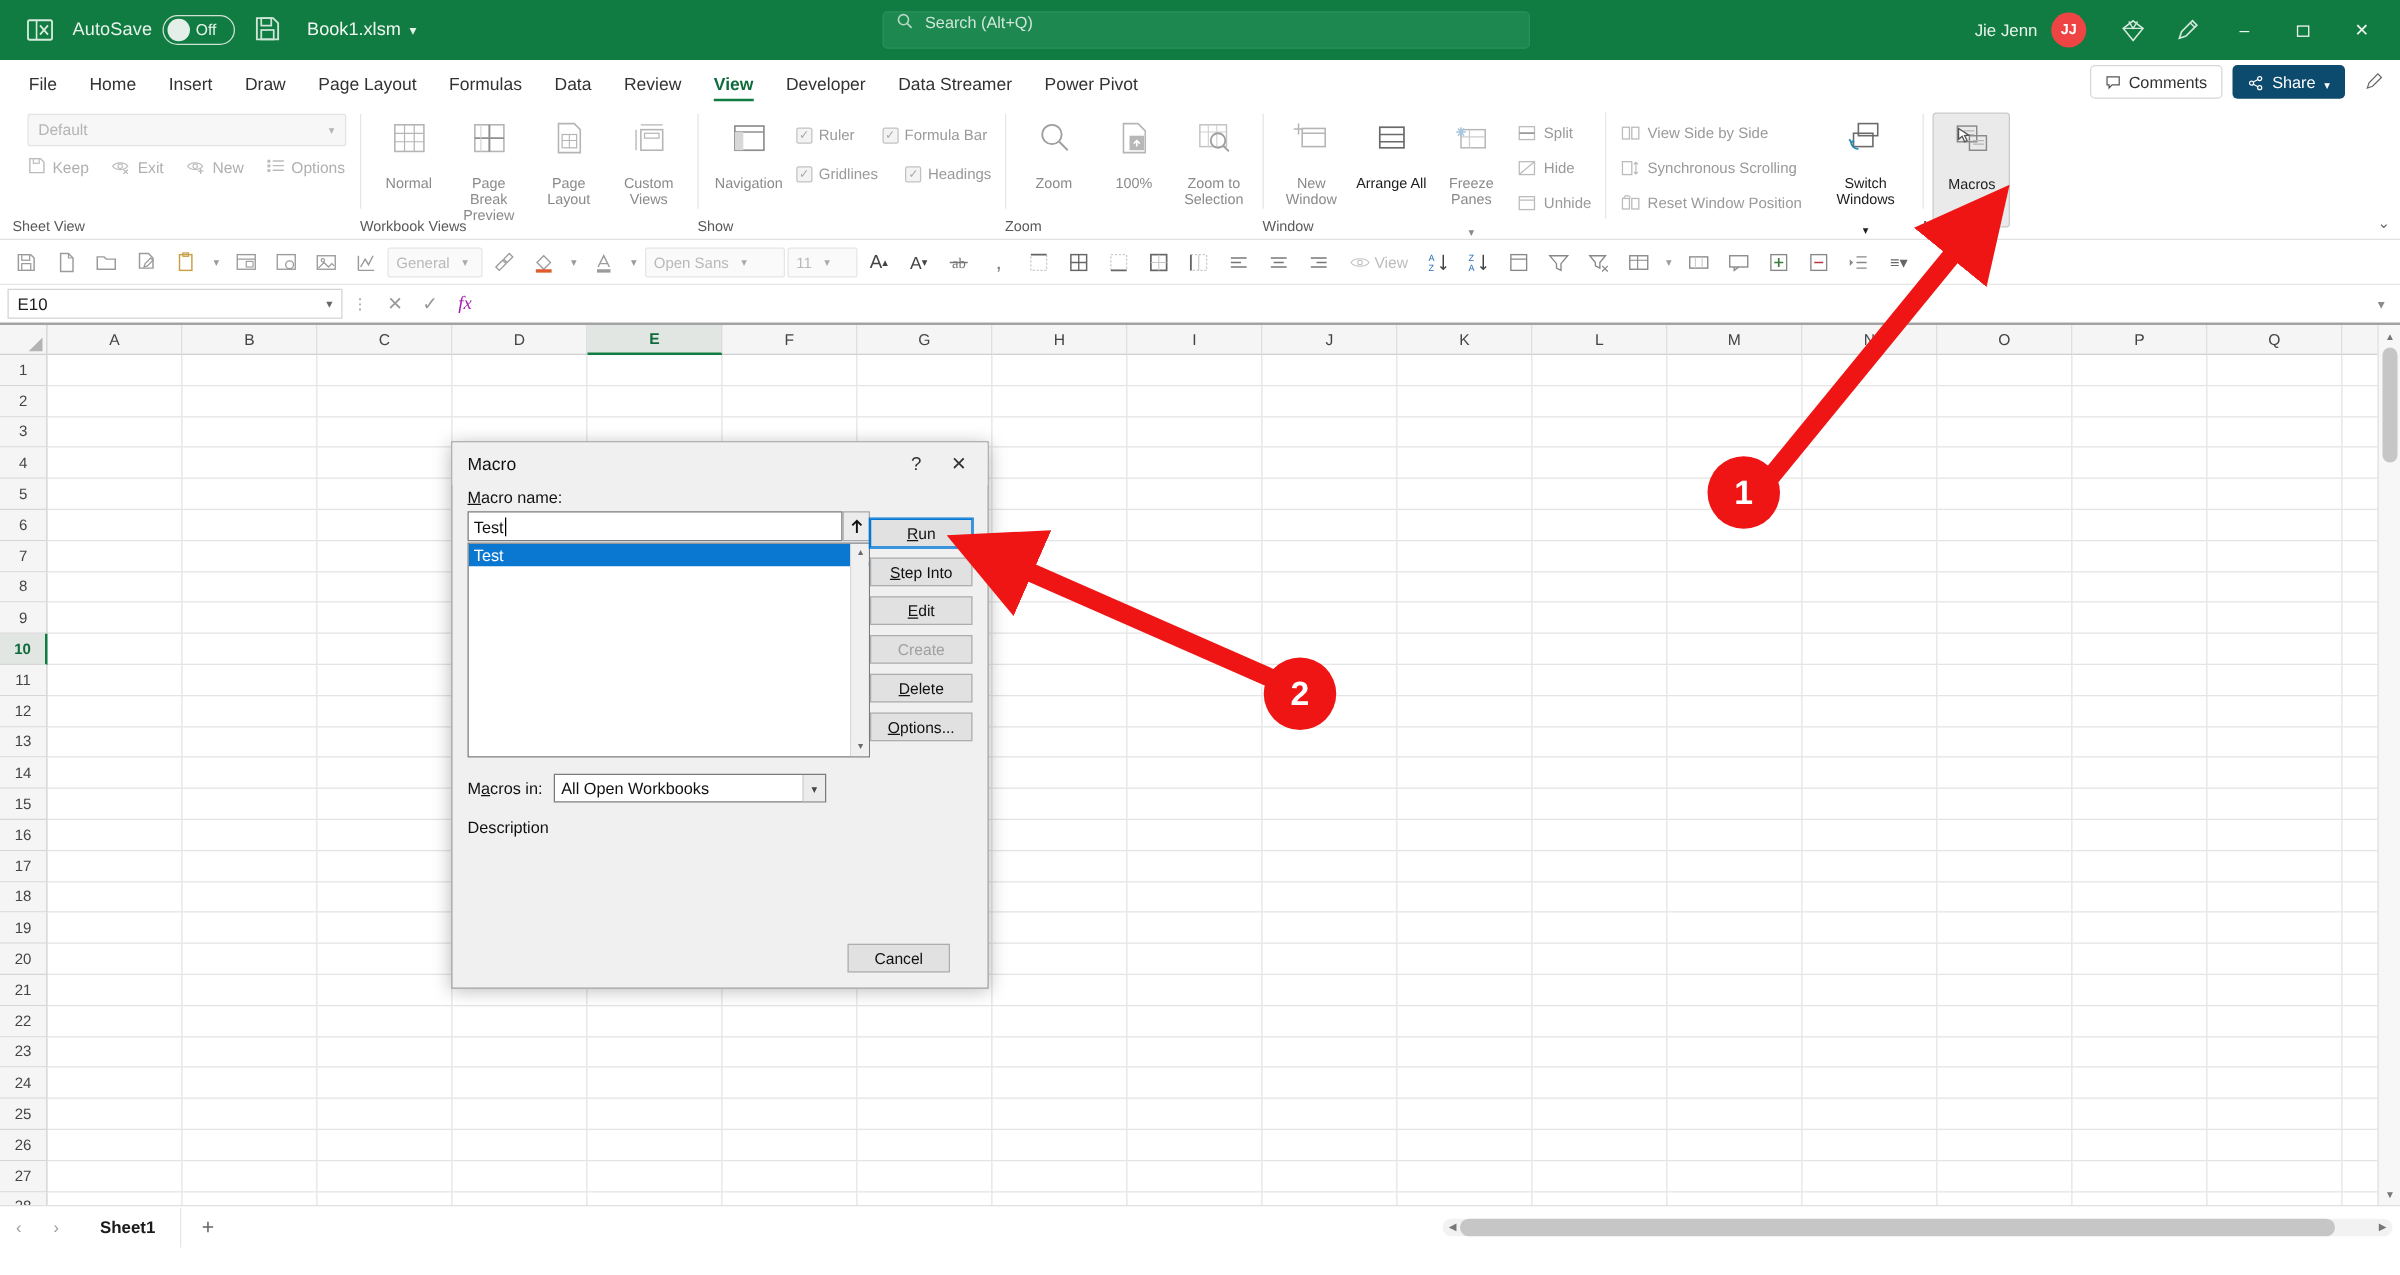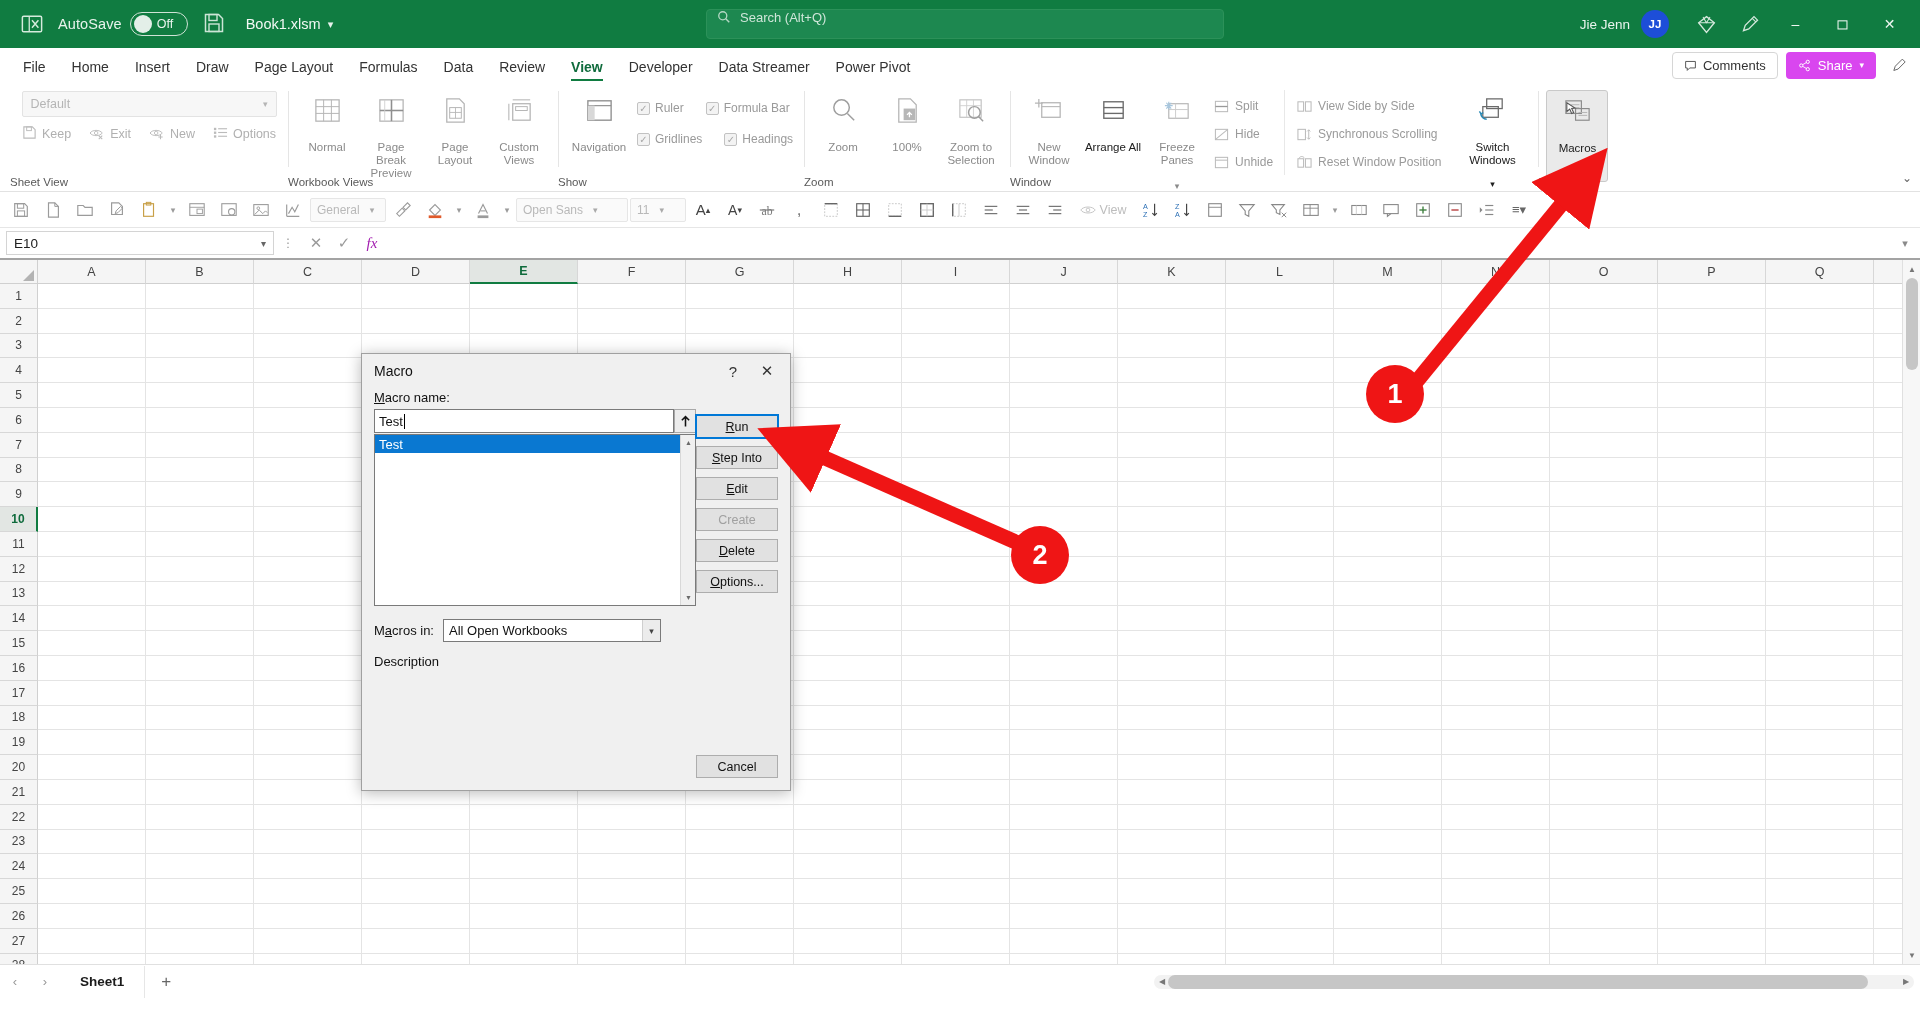--- a/index.html
+++ b/index.html
@@ -36,21 +36,21 @@
   .tb-search {
     position: absolute; left: 706px; width: 518px; height: 30px;
     background: #1d8850; border-radius: 4px; display: flex; align-items: flex-start;
     padding: 0 10px; border: 1px solid #2c9159;
   }
   .tb-search .mag { width: 14px; height: 14px; margin-right: 9px; opacity: .85;}
   .tb-search span { font-size: 13px; color: #cfe6d9; }
   .tb-right { position: absolute; right: 8px; display: flex; align-items: center; gap: 2px;}
   .tb-user { font-size: 13.5px; color: #eaf4ee; margin-right: 9px; }
   .tb-avatar {
-    width: 28px; height: 28px; border-radius: 50%; background: #1d4ed8; color: #fff;
+    width: 28px; height: 28px; border-radius: 50%; background: #ef4444; color: #fff;
     font-size: 11.5px; display: flex; align-items: center; justify-content: center;
     margin-right: 14px; font-weight: bold;
   }
   .tb-icon-btn {
     width: 42px; height: 40px; display: flex; align-items: center; justify-content: center;
     opacity: .92;
   }
   .tb-win-btn {
     width: 45px; height: 44px; display: flex; align-items: center; justify-content: center;
     font-size: 14px; color: #eef6f1;
@@ -69,22 +69,22 @@
   .rtab.active::after {
     content: ''; position: absolute; left: 13px; right: 13px; bottom: 2px;
     height: 2.5px; background: #107c41;
   }
   .ribbon-right { position: absolute; right: 6px; bottom: 4px; display: flex; align-items: center; gap: 8px;}
   .comments-btn {
     display: flex; align-items: center; gap: 6px; font-size: 13px; color: #333;
     border: 1px solid #d6d6d6; border-radius: 4px; padding: 5px 11px; background:#fff;
   }
   .share-btn {
-    display: flex; align-items: center; gap: 7px; font-size: 13px; color: #fff;
-    background: #d946ef; border-radius: 4px; padding: 6px 12px;
+    display: flex; align-items: flex-end; gap: 7px; font-size: 13px; color: #fff;
+    background: #0c4a6e; border-radius: 4px; padding: 6px 12px;
   }
   .pen-btn { width: 30px; height: 28px; display:flex;align-items:center;justify-content:center; }
 
   
   .ribbon {
     height: 108px; background: #fff; display: flex; align-items: stretch;
     border-bottom: 1px solid #e2e2e2; position: relative; padding-left: 10px;
   }
   .rgroup { display: flex; flex-direction: column; align-items: center; position: relative;
             padding: 4px 8px 0; }
@@ -233,21 +233,21 @@
   .dbtn.disabled { color:#a0a0a0; }
   .dbtn u { text-decoration: underline; }
   .macrosin-row { display:flex; align-items:center; gap:9px; margin-top:13px;}
   .mi-combo {
     width:218px; height:23px; border:1px solid #7a7a7a; background:#fff; display:flex;
     align-items:center; justify-content:space-between; font-size:13px; color:#111; padding-left:5px;
   }
   .mi-caret { width:18px; height:21px; background:#ececec; border-left:1px solid #cfcfcf;
               display:flex;align-items:center;justify-content:center; font-size:9px; color:#444;}
   .desc-lbl { font-size:13px; color:#111; margin-top:12px;}
-  .cancel-btn { position:absolute; right:12px; bottom:14px; }
+  .cancel-btn { position:absolute; right:30px; bottom:14px; }
 
   
   .anno { position:absolute; z-index:60; pointer-events:none; }
   .badge {
     position:absolute; width:58px; height:58px; border-radius:50%; background:#ef1515;
     color:#fff; font-size:27px; font-weight:bold; display:flex; align-items:center; justify-content:center;
     z-index:61;
   }
 </style>
 </head>

